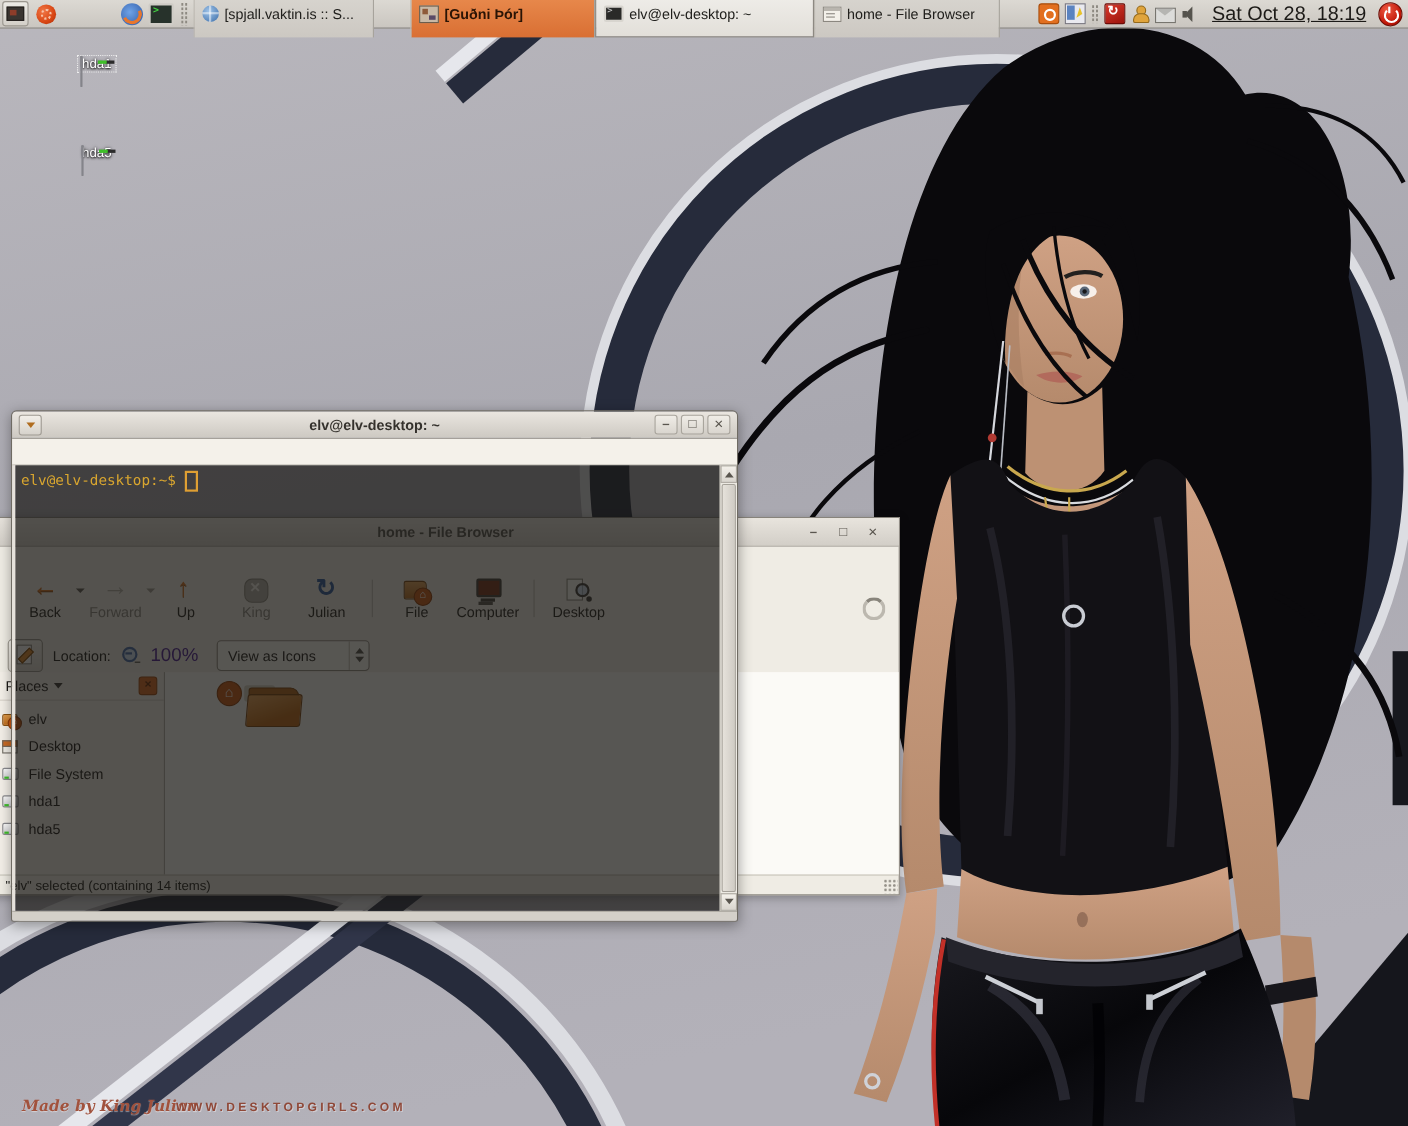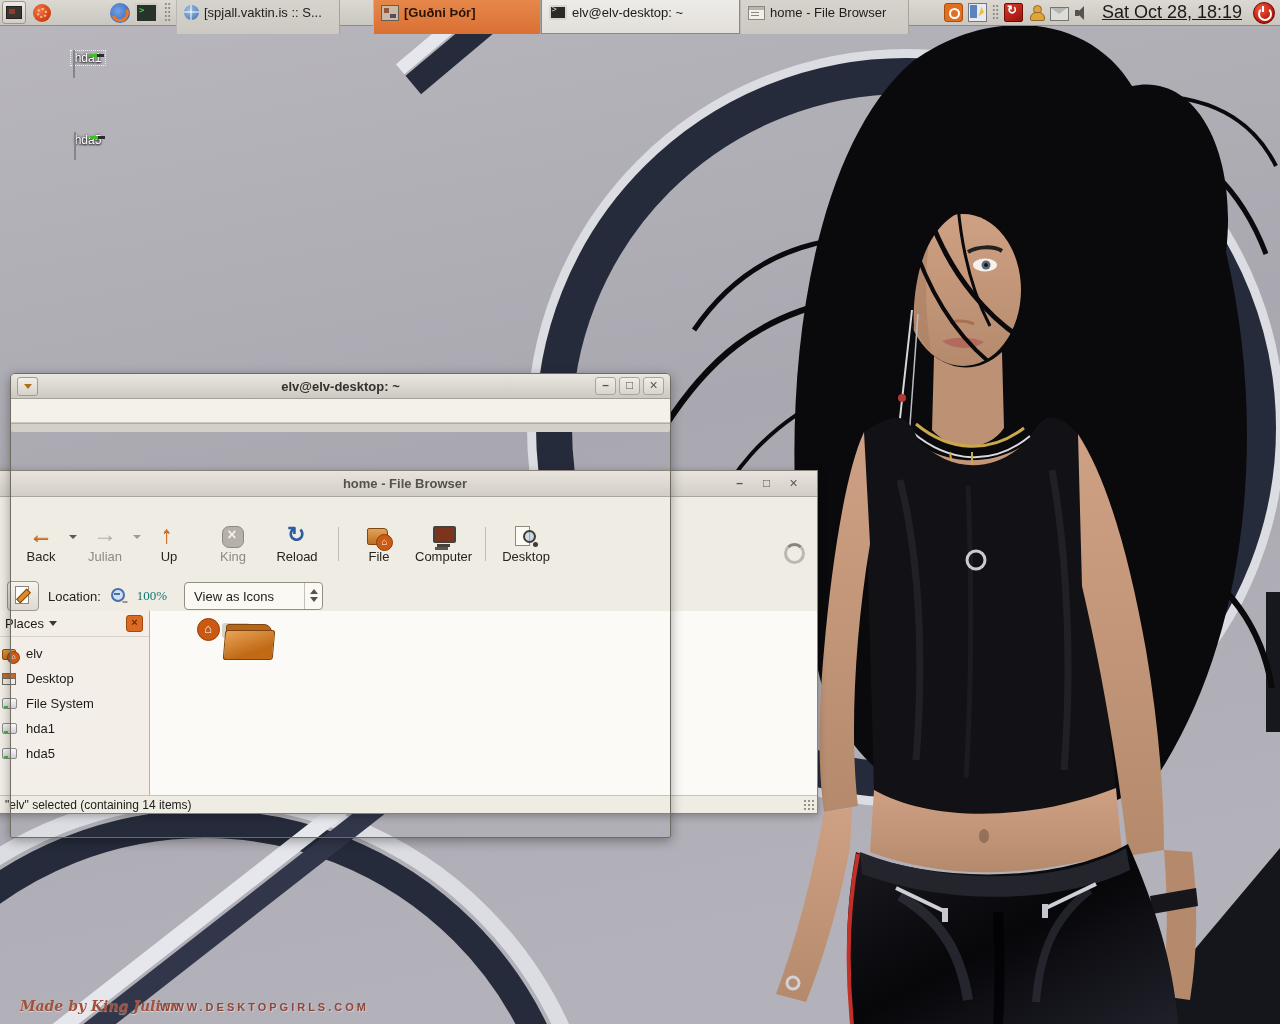--- a/index.html
+++ b/index.html
@@ -92,21 +92,21 @@
   .fb-editloc::after{content:"";position:absolute;left:8px;top:11px;width:13px;height:4px;
     background:#e08a2c;border:1px solid #7d4a10;transform:rotate(-45deg);}
   .fb-loc-label{font-size:13px;color:#22211d;}
   .fb-loc-entry{flex:1;height:24px;background:#fff;border:1px solid #938f86;border-radius:4px;
     font-size:13px;color:#1d1c19;display:flex;align-items:center;padding:0 7px;}
   .fb-zoomout{width:18px;height:18px;position:relative;flex:none;}
   .fb-zoomout::before{content:"";position:absolute;left:1px;top:1px;width:10px;height:10px;
     border:2px solid #4a6ea9;border-radius:50%;background:#cfe0f2;}
   .fb-zoomout::after{content:"";position:absolute;left:4px;top:6px;width:6px;height:2px;background:#4a6ea9;
     box-shadow:8px 8px 0 -0.5px #3f3c37;}
-  .fb-zoom-label{font-size:13px;color:#0f766e;font-family:Liberation Serif, serif;}
+  .fb-zoom-label{font-size:17px;color:#4c1d95;}
   .fb-viewcombo{width:128px;height:26px;background:#fbf9f4;border:1px solid #948f86;border-radius:4px;
     display:flex;align-items:center;font-size:13px;color:#22211d;padding-left:9px;margin-left:8px;flex:none;}
   .combo-stepper{margin-left:auto;width:17px;align-self:stretch;border-left:1px solid #c4c0b7;
     display:flex;flex-direction:column;align-items:center;justify-content:center;gap:3px;}
   .combo-stepper i{width:0;height:0;border:4px solid transparent;display:block;}
   .combo-stepper .st-up{border-bottom:5px solid #55524b;margin-top:-2px;}
   .combo-stepper .st-down{border-top:5px solid #55524b;}
   .fb-body{flex:1;display:flex;min-height:0;}
   .fb-sidebar{width:156px;background:#f3efe8;border-right:1px solid #b5b1a8;display:flex;
     flex-direction:column;flex:none;}
@@ -389,36 +389,36 @@
       </div>
     <div class="fb-toolbar">
 
     <div class="tb-btn icon-back has-drop">
           <span class="tb-icon"></span>
           <span class="tb-label">Back</span>
           <span class="tb-drop"></span>
         </div>
         <div class="tb-btn icon-forward disabled has-drop">
           <span class="tb-icon"></span>
+          <span class="tb-label">Forward</span>
+          <span class="tb-drop"></span>
+        </div>
+        <div class="tb-btn icon-up">
+          <span class="tb-icon"></span>
+          <span class="tb-label">Up</span>
+          <span class="tb-drop"></span>
+        </div>
+        <div class="tb-btn icon-stop disabled">
+          <span class="tb-icon"></span>
+          <span class="tb-label">King</span>
+          <span class="tb-drop"></span>
+        </div>
+        <div class="tb-btn icon-reload sep-after">
+          <span class="tb-icon"></span>
           <span class="tb-label">Julian</span>
-          <span class="tb-drop"></span>
-        </div>
-        <div class="tb-btn icon-up">
-          <span class="tb-icon"></span>
-          <span class="tb-label">Up</span>
-          <span class="tb-drop"></span>
-        </div>
-        <div class="tb-btn icon-stop disabled">
-          <span class="tb-icon"></span>
-          <span class="tb-label">King</span>
-          <span class="tb-drop"></span>
-        </div>
-        <div class="tb-btn icon-reload sep-after">
-          <span class="tb-icon"></span>
-          <span class="tb-label">Reload</span>
           <span class="tb-drop"></span>
         </div>
         <div class="tb-btn icon-home">
           <span class="tb-icon"></span>
           <span class="tb-label">File</span>
           <span class="tb-drop"></span>
         </div>
         <div class="tb-btn icon-computer sep-after">
           <span class="tb-icon"></span>
           <span class="tb-label">Computer</span>
@@ -505,20 +505,39 @@
     </div>
     <div class="term-menubar">
 
     <span class="wm-menu-item"></span>
         <span class="wm-menu-item"></span>
         <span class="wm-menu-item"></span>
         <span class="wm-menu-item"></span>
         <span class="wm-menu-item"></span>
         <span class="wm-menu-item"></span>
       </div>
+    <div class="term-main">
+      <div class="term-screen">
+        <div class="term-promptline">
+          <span>elv@elv-desktop:~$</span>
+          <span class="term-cursor"></span>
+        </div>
+      </div>
+      <div class="term-scrollbar">
+        <span class="sb-btn sb-up">
+            <i></i>
+          </span>
+        <span class="sb-trough">
+          <span class="sb-thumb"></span>
+        </span>
+        <span class="sb-btn sb-down">
+            <i></i>
+          </span>
+      </div>
+    </div>
     <div class="term-bottom"></div>
   </div>
 
   <div class="panel">
     <span class="panel-stripes">
         <span class="st-w"></span>
         <span class="st-d"></span>
       </span>
     <span class="ws-btn"></span>
     <span class="ubuntu-logo"></span>

